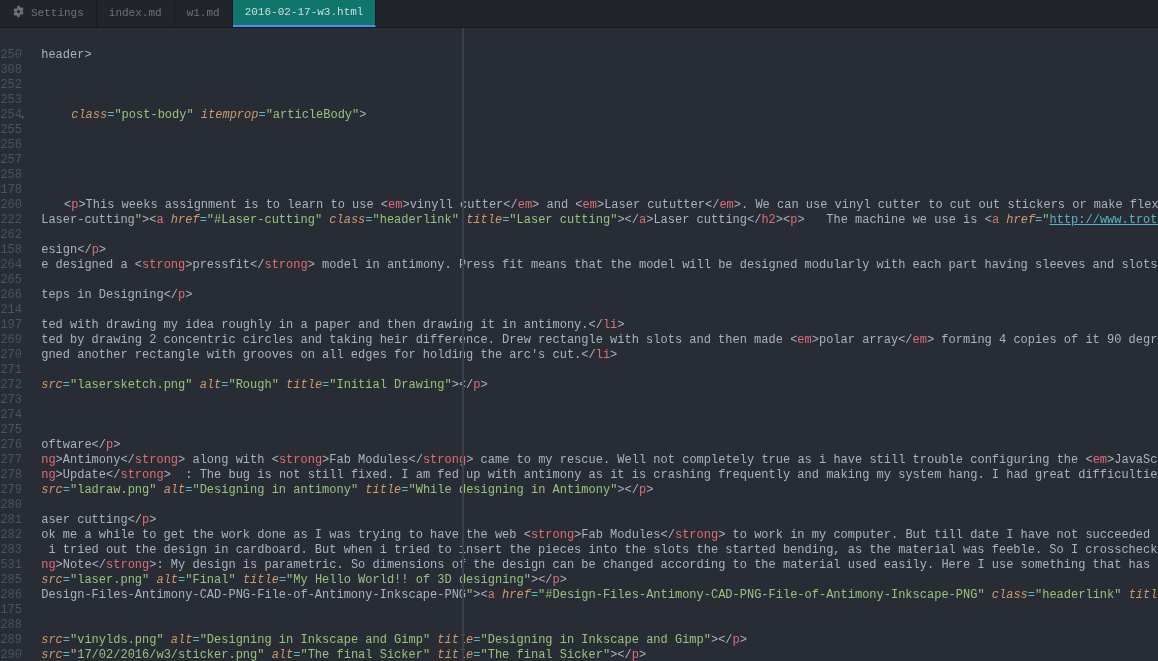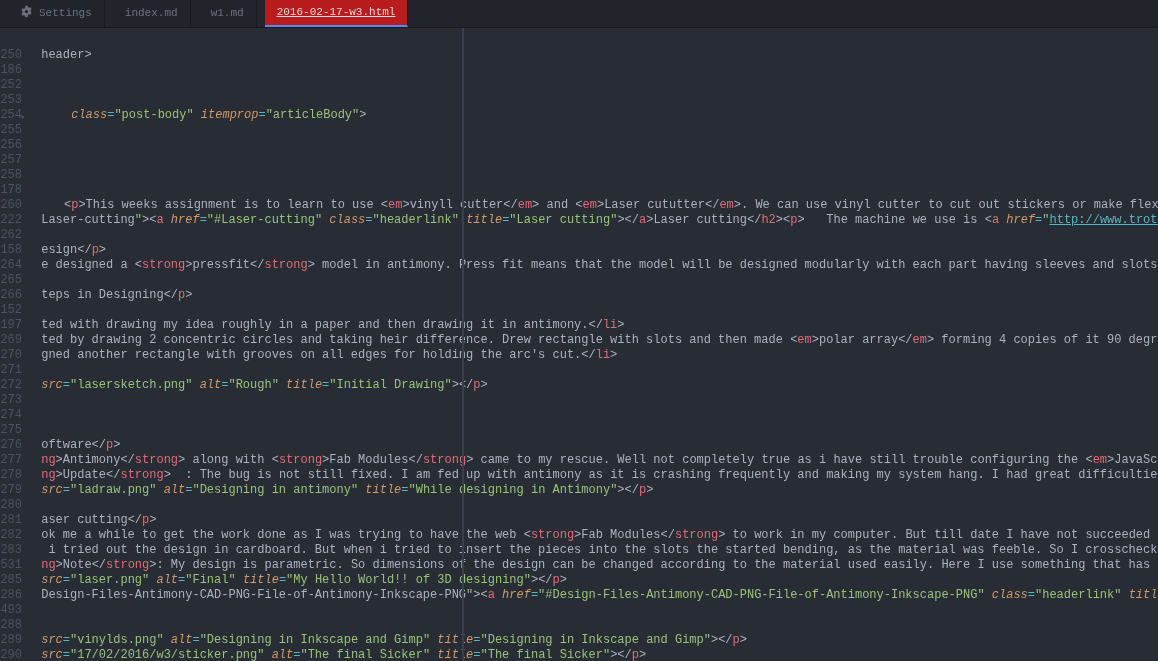--- a/index.html
+++ b/index.html
@@ -21,27 +21,25 @@
   border-bottom: 1px solid #181a1f;
 }
 .tab {
   display: flex;
   align-items: center;
   padding: 0 12px;
   color: #6b717d;
   font-size: 11px;
   border-right: 1px solid #181a1f;
   cursor: pointer;
-  margin-left: 8px;
 }
 .tab.active {
-  background: #b91c1c;
+  background: #0f766e;
   color: #d7dae0;
   border-bottom: 2px solid #568af2;
-  text-decoration: underline;
 }
 .tab.settings .gear { margin-right: 6px; color: #6b717d; }
 .editor {
   display: flex;
   height: calc(100% - 28px);
   position: relative;
   margin-top: 20px;
 }
 .gutter {
   width: 28px;
@@ -105,58 +103,58 @@
       <span>w1.md</span>
     </div>
   <div class="tab active">
       <span>2016-02-17-w3.html</span>
     </div>
 </div>
 
 <div class="editor">
   <div class="gutter" id="gutter">
       <div class="ln">250</div>
-      <div class="ln">186</div>
+      <div class="ln">308</div>
       <div class="ln">252</div>
       <div class="ln">253</div>
       <span class="fold" style="top: 63px;">▾</span>
       <div class="ln">254</div>
       <div class="ln">255</div>
       <div class="ln">256</div>
       <div class="ln">257</div>
       <div class="ln">258</div>
       <div class="ln">178</div>
       <div class="ln">260</div>
       <div class="ln">222</div>
       <div class="ln">262</div>
       <div class="ln">158</div>
       <div class="ln">264</div>
       <div class="ln">265</div>
       <div class="ln">266</div>
-      <div class="ln">152</div>
+      <div class="ln">214</div>
       <div class="ln">197</div>
       <div class="ln">269</div>
       <div class="ln">270</div>
       <div class="ln">271</div>
       <div class="ln">272</div>
       <div class="ln">273</div>
       <div class="ln">274</div>
       <div class="ln">275</div>
       <div class="ln">276</div>
       <div class="ln">277</div>
       <div class="ln">278</div>
       <div class="ln">279</div>
       <div class="ln">280</div>
       <div class="ln">281</div>
       <div class="ln">282</div>
       <div class="ln">283</div>
       <div class="ln">531</div>
       <div class="ln">285</div>
       <div class="ln">286</div>
-      <div class="ln">493</div>
+      <div class="ln">175</div>
       <div class="ln">288</div>
       <div class="ln">289</div>
       <div class="ln">290</div>
       <div class="ln">291</div>
       <div class="ln">292</div>
     </div>
   <div class="code" id="code"><div class="row"><span class="text"> header&gt;</span></div><div class="row"></div><div class="row"></div><div class="row"></div><div class="row indent1"> <span class="attr-name">class</span><span class="op">=</span><span class="attr-val">"post-body"</span> <span class="attr-name">itemprop</span><span class="op">=</span><span class="attr-val">"articleBody"</span><span class="tag-punc">&gt;</span></div><div class="row"></div><div class="row"></div><div class="row"></div><div class="row"></div><div class="row"></div><div class="row indent1"><span class="tag-punc">&lt;</span><span class="tag-name">p</span><span class="tag-punc">&gt;</span><span class="text">This weeks assignment is to learn to use </span><span class="tag-punc">&lt;</span><span class="tag-name">em</span><span class="tag-punc">&gt;</span><span class="text">vinyll cutter</span><span class="tag-punc">&lt;/</span><span class="tag-name">em</span><span class="tag-punc">&gt;</span><span class="text"> and </span><span class="tag-punc">&lt;</span><span class="tag-name">em</span><span class="tag-punc">&gt;</span><span class="text">Laser cututter</span><span class="tag-punc">&lt;/</span><span class="tag-name">em</span><span class="tag-punc">&gt;</span><span class="text">. We can use vinyl cutter to cut out stickers or make flexible PCB's or mask for screen prin</span></div><div class="row"><span class="text"> Laser-cutting</span><span class="attr-val">"</span><span class="tag-punc">&gt;&lt;</span><span class="tag-name">a</span> <span class="attr-name">href</span><span class="op">=</span><span class="attr-val">"#Laser-cutting"</span> <span class="attr-name">class</span><span class="op">=</span><span class="attr-val">"headerlink"</span> <span class="attr-name">title</span><span class="op">=</span><span class="attr-val">"Laser cutting"</span><span class="tag-punc">&gt;&lt;/</span><span class="tag-name">a</span><span class="tag-punc">&gt;</span><span class="text">Laser cutting</span><span class="tag-punc">&lt;/</span><span class="tag-name">h2</span><span class="tag-punc">&gt;&lt;</span><span class="tag-name">p</span><span class="tag-punc">&gt;</span><span class="text">   The machine we use is </span><span class="tag-punc">&lt;</span><span class="tag-name">a</span> <span class="attr-name">href</span><span class="op">=</span><span class="attr-val">"</span><span class="link">http://www.troteclaser.com/en-US/Laser-Machine</span></div><div class="row"></div><div class="row"><span class="text"> esign</span><span class="tag-punc">&lt;/</span><span class="tag-name">p</span><span class="tag-punc">&gt;</span></div><div class="row"><span class="text"> e designed a </span><span class="tag-punc">&lt;</span><span class="tag-name">strong</span><span class="tag-punc">&gt;</span><span class="text">pressfit</span><span class="tag-punc">&lt;/</span><span class="tag-name">strong</span><span class="tag-punc">&gt;</span><span class="text"> model in antimony. Press fit means that the model will be designed modularly with each part having sleeves and slots which fit together to form the</span></div><div class="row"></div><div class="row"><span class="text"> teps in Designing</span><span class="tag-punc">&lt;/</span><span class="tag-name">p</span><span class="tag-punc">&gt;</span></div><div class="row"></div><div class="row"><span class="text"> ted with drawing my idea roughly in a paper and then drawing it in antimony.</span><span class="tag-punc">&lt;/</span><span class="tag-name">li</span><span class="tag-punc">&gt;</span></div><div class="row"><span class="text"> ted by drawing 2 concentric circles and taking heir difference. Drew rectangle with slots and then made </span><span class="tag-punc">&lt;</span><span class="tag-name">em</span><span class="tag-punc">&gt;</span><span class="text">polar array</span><span class="tag-punc">&lt;/</span><span class="tag-name">em</span><span class="tag-punc">&gt;</span><span class="text"> forming 4 copies of it 90 degree apart.</span></div><div class="row"><span class="text"> gned another rectangle with grooves on all edges for holding the arc's cut.</span><span class="tag-punc">&lt;/</span><span class="tag-name">li</span><span class="tag-punc">&gt;</span></div><div class="row"></div><div class="row"> <span class="attr-name">src</span><span class="op">=</span><span class="attr-val">"lasersketch.png"</span> <span class="attr-name">alt</span><span class="op">=</span><span class="attr-val">"Rough"</span> <span class="attr-name">title</span><span class="op">=</span><span class="attr-val">"Initial Drawing"</span><span class="tag-punc">&gt;&lt;/</span><span class="tag-name">p</span><span class="tag-punc">&gt;</span></div><div class="row"></div><div class="row"></div><div class="row"></div><div class="row"><span class="text"> oftware</span><span class="tag-punc">&lt;/</span><span class="tag-name">p</span><span class="tag-punc">&gt;</span></div><div class="row"> <span class="tag-name">ng</span><span class="tag-punc">&gt;</span><span class="text">Antimony</span><span class="tag-punc">&lt;/</span><span class="tag-name">strong</span><span class="tag-punc">&gt;</span><span class="text"> along with </span><span class="tag-punc">&lt;</span><span class="tag-name">strong</span><span class="tag-punc">&gt;</span><span class="text">Fab Modules</span><span class="tag-punc">&lt;/</span><span class="tag-name">strong</span><span class="tag-punc">&gt;</span><span class="text"> came to my rescue. Well not completely true as i have still trouble configuring the </span><span class="tag-punc">&lt;</span><span class="tag-name">em</span><span class="tag-punc">&gt;</span><span class="text">JavaScript</span></div><div class="row"> <span class="tag-name">ng</span><span class="tag-punc">&gt;</span><span class="text">Update</span><span class="tag-punc">&lt;/</span><span class="tag-name">strong</span><span class="tag-punc">&gt;</span><span class="text">  : The bug is not still fixed. I am fed up with antimony as it is crashing frequently and making my system hang. I had great difficulties while designing in it. Here i</span></div><div class="row"> <span class="attr-name">src</span><span class="op">=</span><span class="attr-val">"ladraw.png"</span> <span class="attr-name">alt</span><span class="op">=</span><span class="attr-val">"Designing in antimony"</span> <span class="attr-name">title</span><span class="op">=</span><span class="attr-val">"While designing in Antimony"</span><span class="tag-punc">&gt;&lt;/</span><span class="tag-name">p</span><span class="tag-punc">&gt;</span></div><div class="row"></div><div class="row"><span class="text"> aser cutting</span><span class="tag-punc">&lt;/</span><span class="tag-name">p</span><span class="tag-punc">&gt;</span></div><div class="row"><span class="text"> ok me a while to get the work done as I was trying to have the web </span><span class="tag-punc">&lt;</span><span class="tag-name">strong</span><span class="tag-punc">&gt;</span><span class="text">Fab Modules</span><span class="tag-punc">&lt;/</span><span class="tag-name">strong</span><span class="tag-punc">&gt;</span><span class="text"> to work in my computer. But till date I have not succeeded in doing so.Later i used Inksca</span></div><div class="row"><span class="text">  i tried out the design in cardboard. But when i tried to insert the pieces into the slots the started bending, as the material was feeble. So I crosschecked the dimensions and did the c</span></div><div class="row"> <span class="tag-name">ng</span><span class="tag-punc">&gt;</span><span class="text">Note</span><span class="tag-punc">&lt;/</span><span class="tag-name">strong</span><span class="tag-punc">&gt;</span><span class="text">: My design is parametric. So dimensions of the design can be changed according to the material used easily. Here I use something that has 3mm thickness. So the design is</span></div><div class="row"> <span class="attr-name">src</span><span class="op">=</span><span class="attr-val">"laser.png"</span> <span class="attr-name">alt</span><span class="op">=</span><span class="attr-val">"Final"</span> <span class="attr-name">title</span><span class="op">=</span><span class="attr-val">"My Hello World!! of 3D designing"</span><span class="tag-punc">&gt;&lt;/</span><span class="tag-name">p</span><span class="tag-punc">&gt;</span></div><div class="row"><span class="text"> Design-Files-Antimony-CAD-PNG-File-of-Antimony-Inkscape-PNG</span><span class="attr-val">"</span><span class="tag-punc">&gt;&lt;</span><span class="tag-name">a</span> <span class="attr-name">href</span><span class="op">=</span><span class="attr-val">"#Design-Files-Antimony-CAD-PNG-File-of-Antimony-Inkscape-PNG"</span> <span class="attr-name">class</span><span class="op">=</span><span class="attr-val">"headerlink"</span> <span class="attr-name">title</span></div><div class="row"></div><div class="row"></div><div class="row"> <span class="attr-name">src</span><span class="op">=</span><span class="attr-val">"vinylds.png"</span> <span class="attr-name">alt</span><span class="op">=</span><span class="attr-val">"Designing in Inkscape and Gimp"</span> <span class="attr-name">title</span><span class="op">=</span><span class="attr-val">"Designing in Inkscape and Gimp"</span><span class="tag-punc">&gt;&lt;/</span><span class="tag-name">p</span><span class="tag-punc">&gt;</span></div><div class="row"> <span class="attr-name">src</span><span class="op">=</span><span class="attr-val">"17/02/2016/w3/sticker.png"</span> <span class="attr-name">alt</span><span class="op">=</span><span class="attr-val">"The final Sicker"</span> <span class="attr-name">title</span><span class="op">=</span><span class="attr-val">"The final Sicker"</span><span class="tag-punc">&gt;&lt;/</span><span class="tag-name">p</span><span class="tag-punc">&gt;</span></div><div class="row"></div><div class="row"></div></div>
 </div>
 
 <div class="scrollbar"></div>

